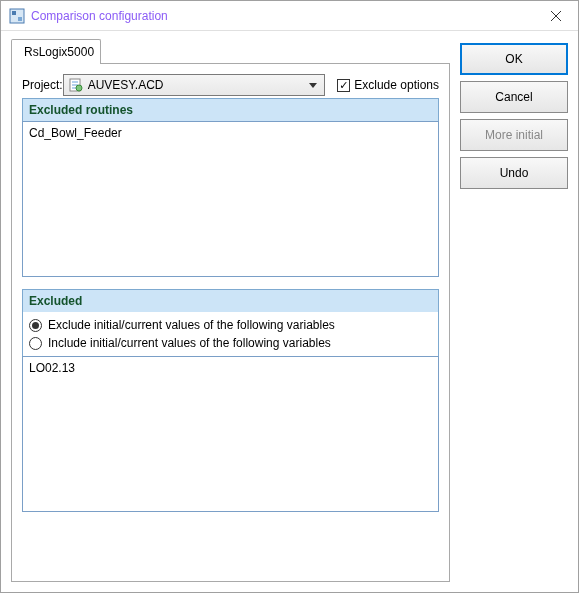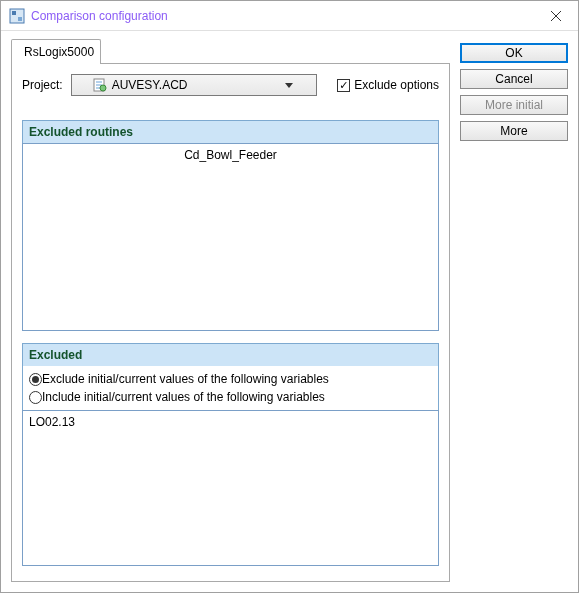--- a/index.html
+++ b/index.html
@@ -80,31 +80,30 @@
       border: 1px solid #a9a9a9;
       flex: 1;
       padding: 10px;
       display: flex;
       flex-direction: column;
       background: #ffffff;
     }
     .project-row {
       display: flex;
       align-items: center;
-      gap: 8px;
-      margin-bottom: 24px;
+      margin-bottom: 2px;
     }
     .combo {
       flex: 1;
       height: 22px;
       border: 1px solid #7a7a7a;
       background: linear-gradient(#f5f5f5, #e8e8e8);
       display: flex;
       align-items: center;
-      padding: 0 20px;
+      padding: 0 4px;
       cursor: pointer;
     }
     .combo-icon {
       width: 16px;
       height: 16px;
       margin-right: 4px;
       display: inline-flex;
     }
     .combo-text { flex: 1; }
     .combo-arrow {
@@ -138,35 +137,36 @@
       padding: 4px 6px;
       font-weight: bold;
       color: #14532d;
     }
     .listbox {
       border: 1px solid #7a9fc7;
       background: #fff;
       padding: 4px 6px;
       overflow: auto;
     }
-    .listbox.routines { height: 188px; margin-bottom: 12px; text-align: center; }
+    .listbox.routines { height: 156px; margin-bottom: 12px; }
     .listbox.vars { height: 156px; }
     .radio-group {
       border: 1px solid #7da9d0;
       border-top: none;
       border-bottom: none;
       padding: 6px;
       display: flex;
       flex-direction: column;
       gap: 4px;
       background: #fff;
     }
     .radio-wrap {
       display: flex;
       align-items: center;
+      gap: 6px;
       cursor: pointer;
     }
     .radio {
       width: 13px;
       height: 13px;
       border: 1px solid #333;
       border-radius: 50%;
       display: flex;
       align-items: center;
       justify-content: center;
@@ -179,21 +179,21 @@
       border-radius: 50%;
     }
     .side-col {
       width: 108px;
       display: flex;
       flex-direction: column;
       gap: 6px;
       padding-top: 4px;
     }
     .btn {
-      height: 20px;
+      height: 32px;
       border: 1px solid #8a8a8a;
       background: linear-gradient(#f8f8f8, #e6e6e6);
       cursor: pointer;
       display: flex;
       align-items: center;
       justify-content: center;
     }
     .btn.primary {
       border: 2px solid #0078d7;
     }
@@ -277,16 +277,16 @@
           <div>LO02.13</div>
         </div>
 
       </div>
     </div>
 
     <div class="side-col">
       <div class="btn primary">OK</div>
       <div class="btn">Cancel</div>
       <div class="btn disabled">More initial</div>
-      <div class="btn">More</div>
+      <div class="btn">Undo</div>
     </div>
   </div>
 </div>
 
 </body></html>

